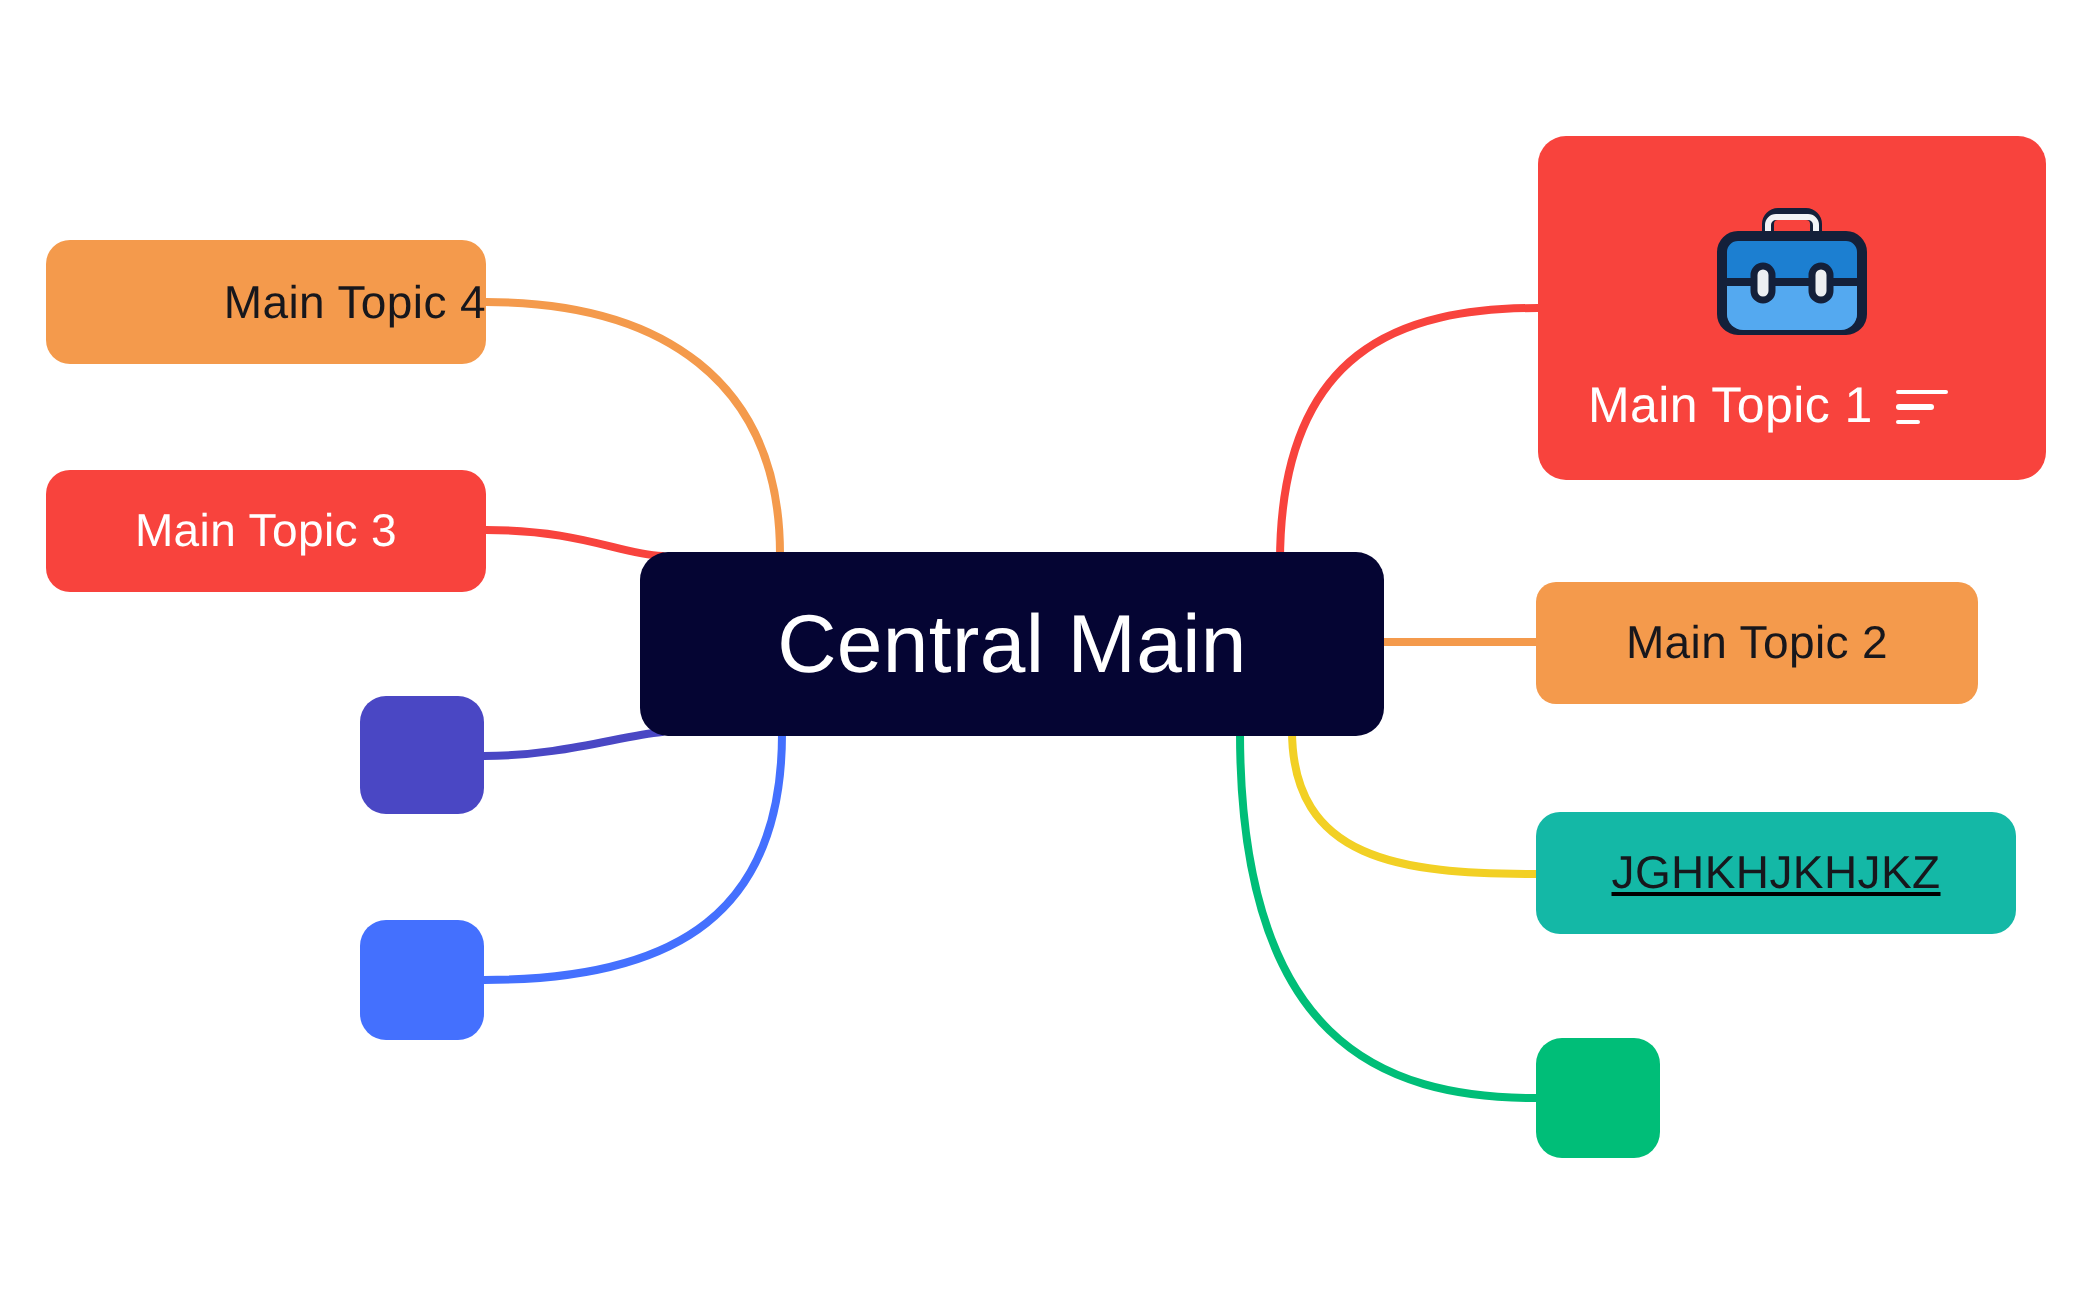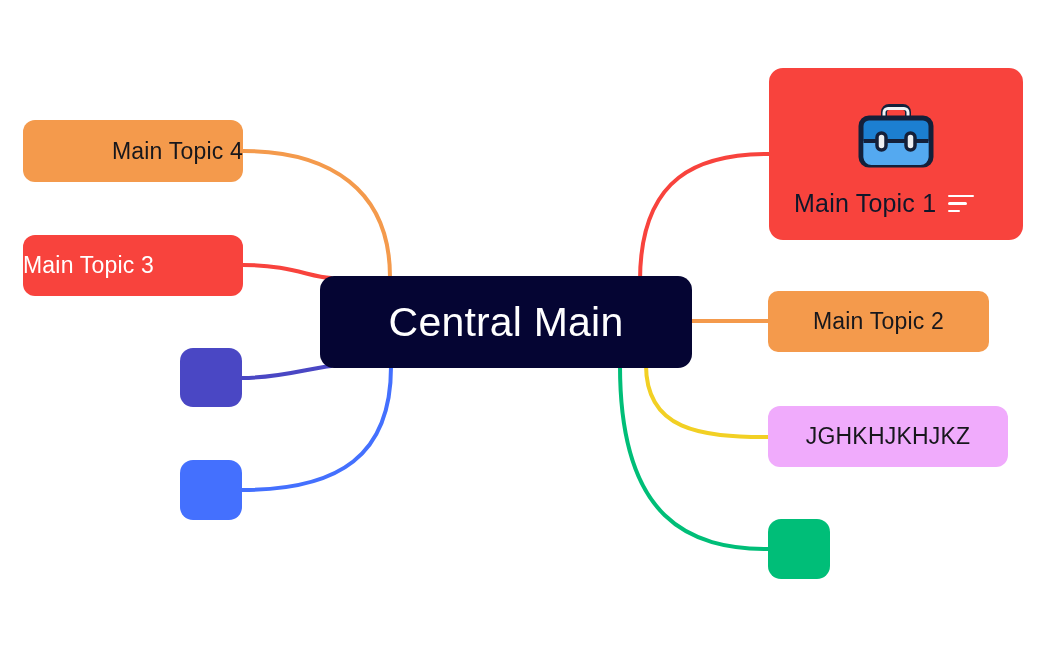--- a/index.html
+++ b/index.html
@@ -72,21 +72,21 @@
     justify-content: center;
     padding-top: 14px;
   }
   #node-main-topic-1 .card-footer {
     display: flex;
     align-items: center;
     gap: 12px;
     padding: 0 24px 22px 25px;
   }
   #node-main-topic-1 .node-label {
-    color: #0f172a;
+    color: #ffffff;
     font-size: 25px;
     font-weight: 500;
   }
 
   .notes-icon {
     display: inline-flex;
     flex-direction: column;
     justify-content: center;
     gap: 5px;
     width: 26px;
@@ -115,22 +115,23 @@
     color: #17171c;
     font-size: 23px;
     font-weight: 500;
   }
 
   #node-jghkhjkhjkz {
     left: 768px;
     top: 406px;
     width: 240px;
     height: 61px;
-    background: #f0abfc;
-    justify-content: center;
+    background: #14b8a6;
+    justify-content: center;
+    text-decoration: underline;
   }
   #node-jghkhjkhjkz .node-label {
     color: #17171c;
     font-size: 23px;
     font-weight: 500;
   }
 
   #node-main-topic-4 {
     left: 23px;
     top: 120px;
@@ -144,21 +145,21 @@
     font-size: 23px;
     font-weight: 500;
   }
 
   #node-main-topic-3 {
     left: 23px;
     top: 235px;
     width: 220px;
     height: 61px;
     background: #F8433D;
-    justify-content: flex-start;
+    justify-content: center;
   }
   #node-main-topic-3 .node-label {
     color: #ffffff;
     font-size: 23px;
     font-weight: 500;
   }
 
   
   .swatch {
     border-radius: 13px;

